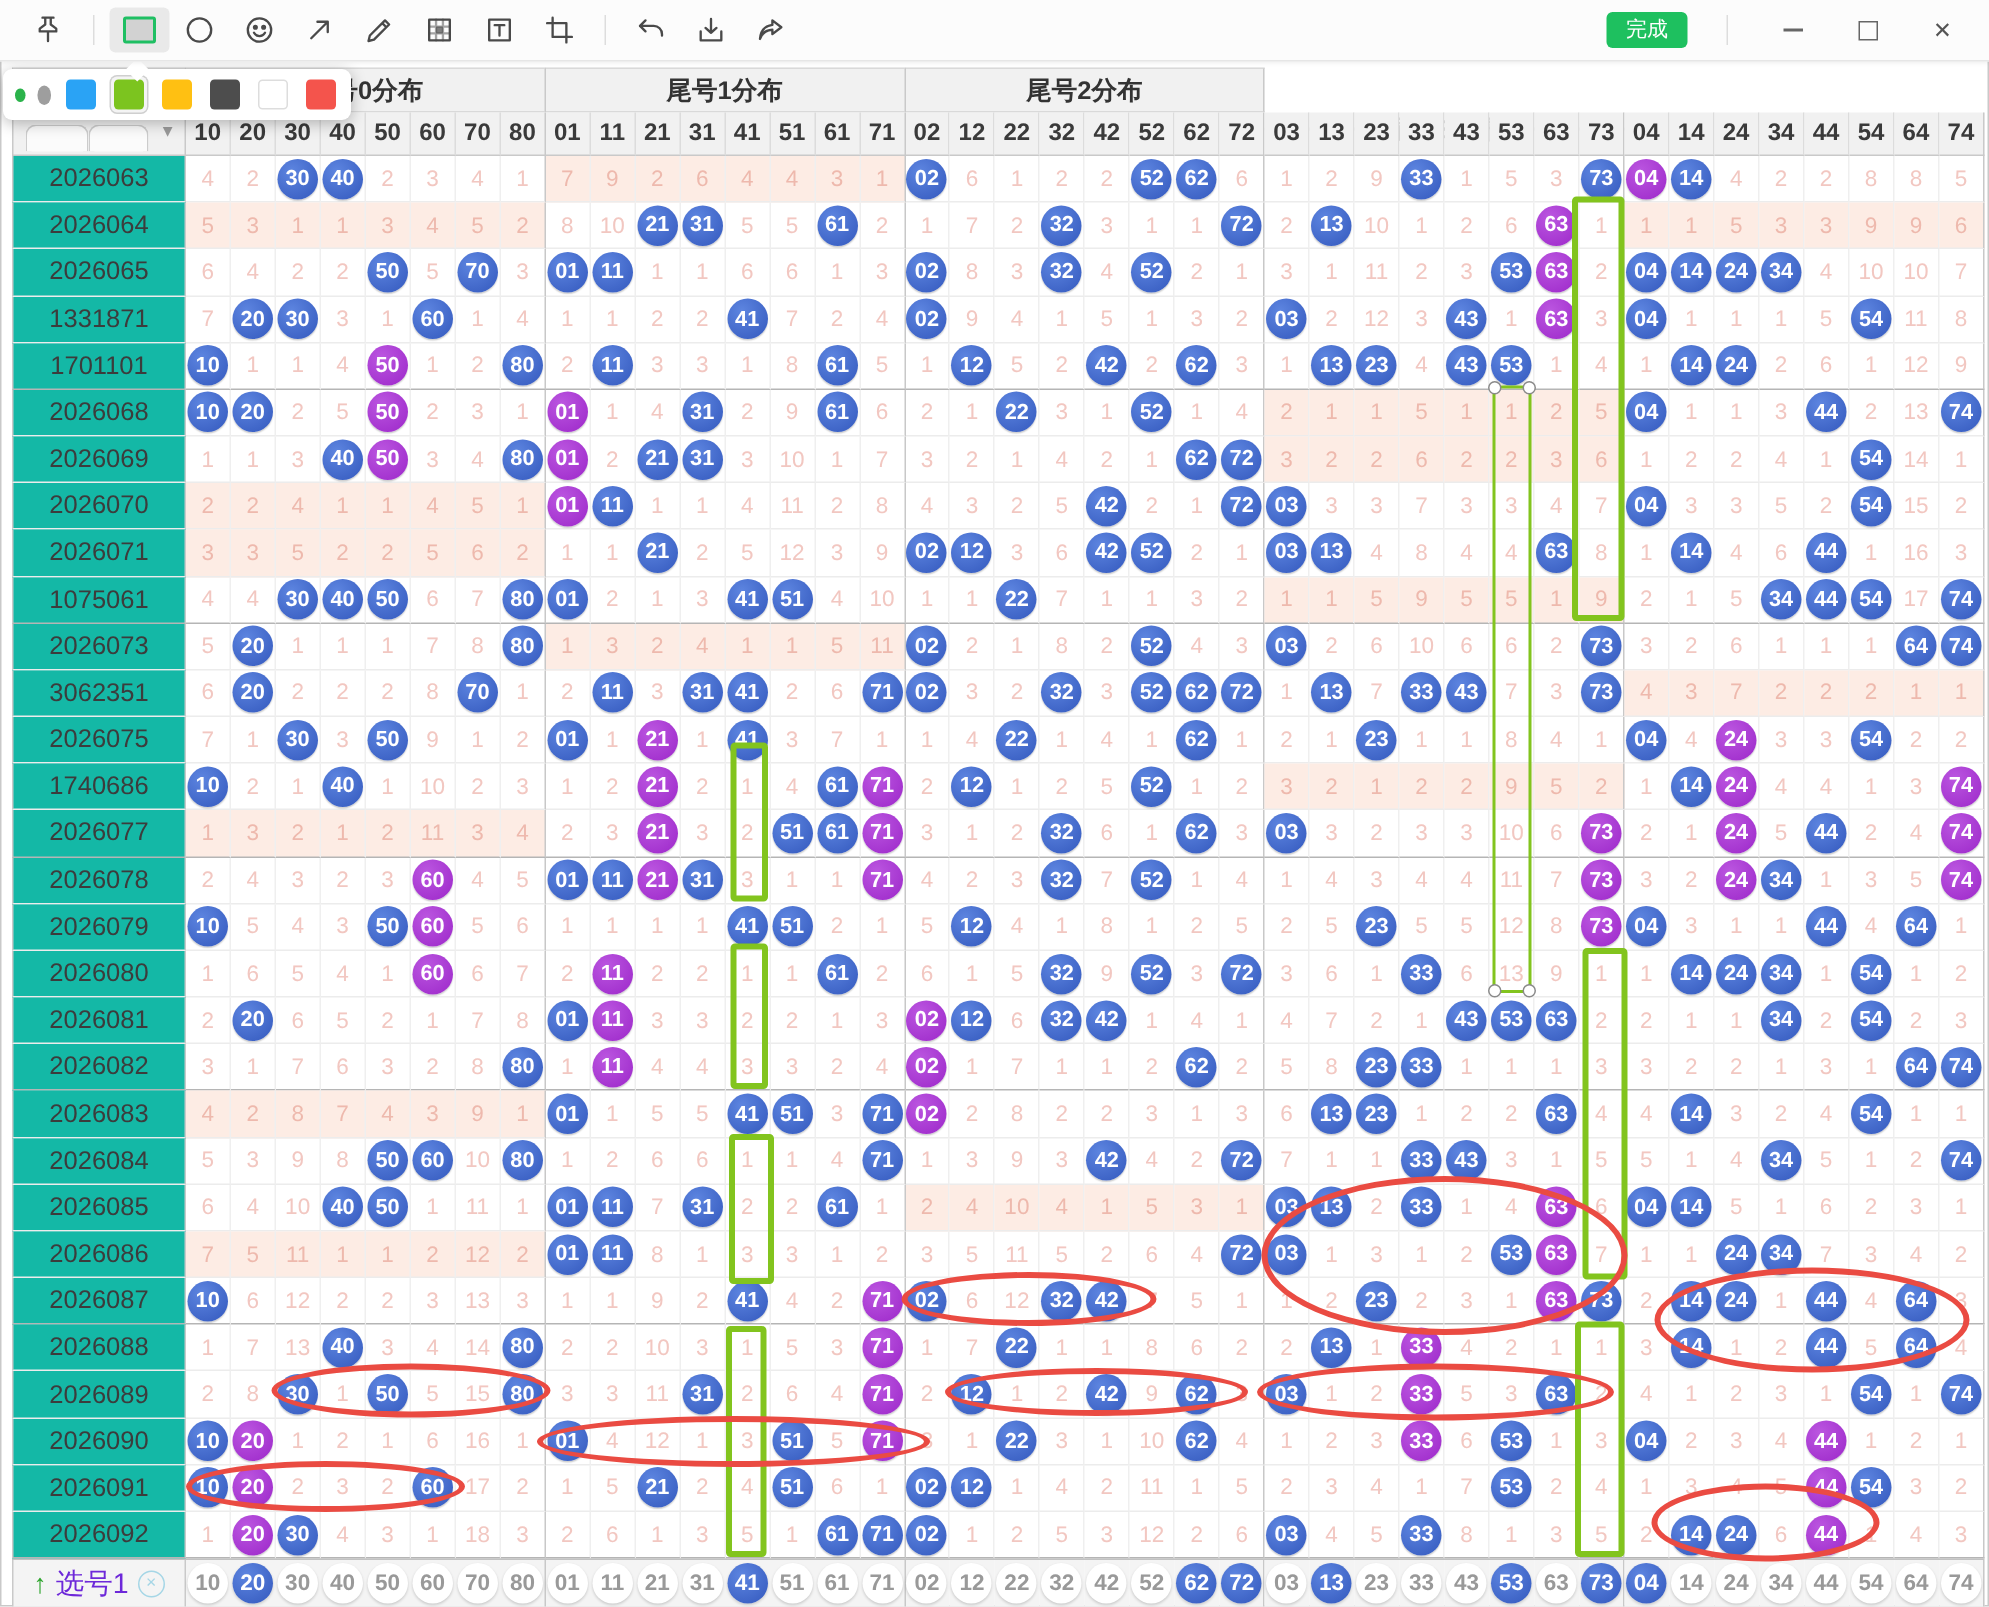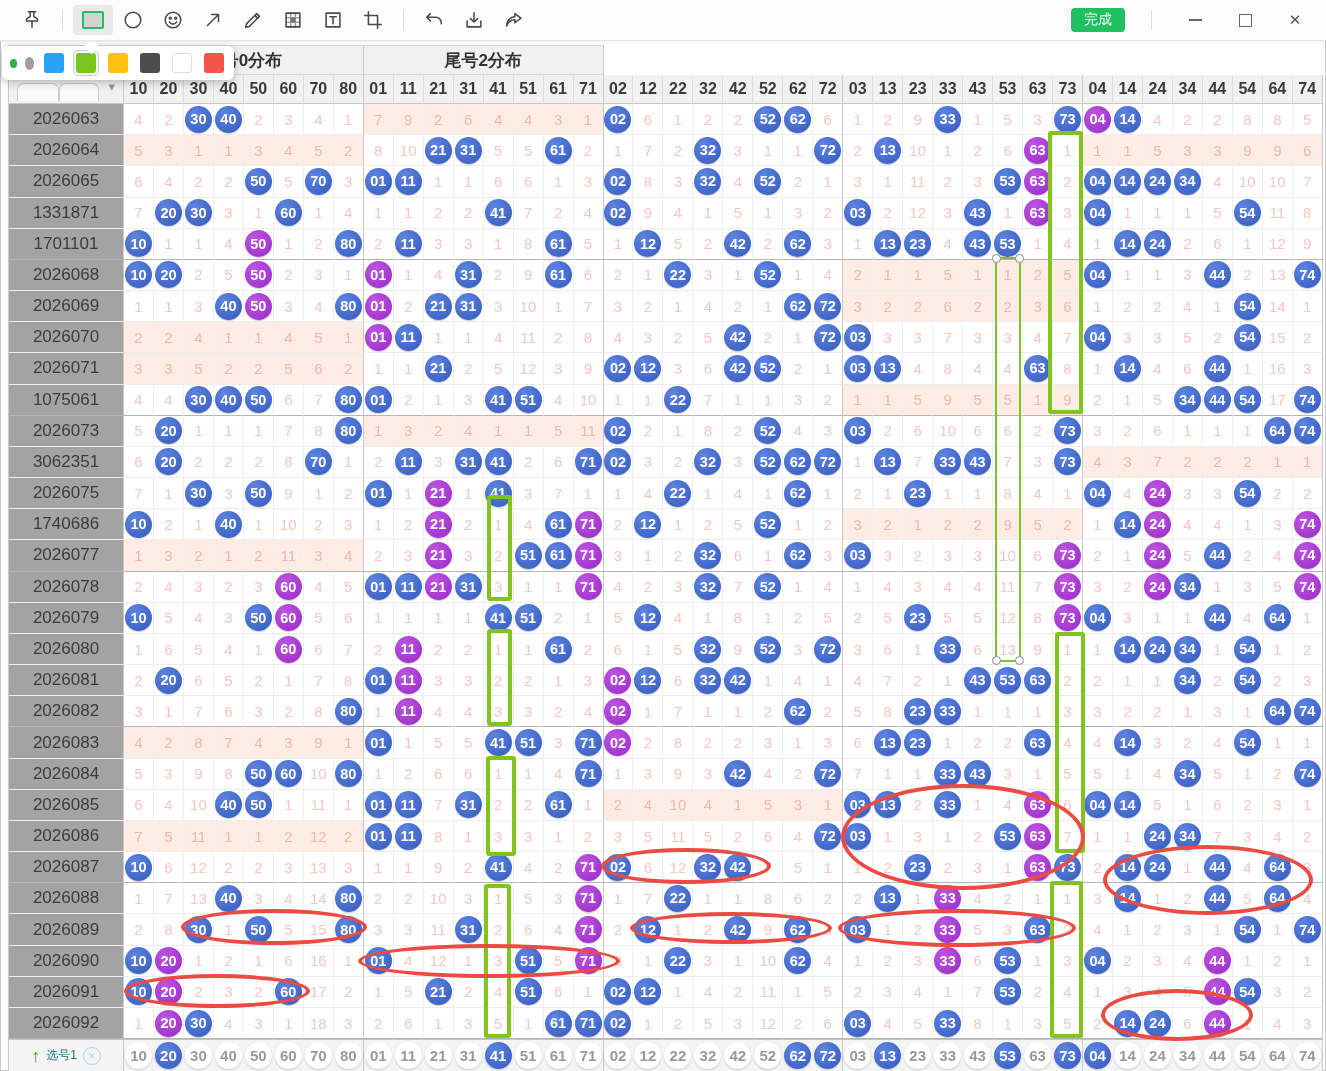--- a/index.html
+++ b/index.html
@@ -31,21 +31,21 @@
   .dot.small{width:9px;height:9px;}
   .dot.large{width:13px;height:13px;}
   .swatchwrap{padding:2px;border-radius:4px;cursor:pointer;display:flex;}
   .swatchwrap.sel{box-shadow:0 0 0 1px #cfcfcf;background:#f4f4f4;}
   .swatch{width:20px;height:20px;border-radius:3px;box-sizing:border-box;}
   
   #sheet{position:absolute;left:8px;top:45px;z-index:1;}
   .row{display:flex;}
   .lab{width:116px;box-sizing:border-box;border-left:1px solid #c9c9c9;border-right:1px solid #c9c9c9;
        border-bottom:1px solid #ececec;display:flex;align-items:center;justify-content:center;
-       background:#a3a3a3;color:#3c3c3c;font-size:17px;flex:none;}
+       background:#14b8a6;color:#3c3c3c;font-size:17px;flex:none;}
   .cell{width:29.97px;box-sizing:border-box;border-right:1px solid #efefef;border-bottom:1px solid #ececec;
         display:flex;align-items:center;justify-content:center;flex:none;position:relative;}
   .cell.gs{border-right:1px solid #c8c8c8;}
   .cell.pink{background:#fdece4;}
   .cell.pink .miss{color:#eeb9ad;}
   .h1{height:30px;}
   .h1 .lab{background:#f1f1f1;border-top:1px solid #d9d9d9;}
   .gcell{box-sizing:border-box;background:#f1f1f1;border-top:1px solid #d9d9d9;border-right:1px solid #c9c9c9;
          border-bottom:1px solid #d9d9d9;display:flex;align-items:center;justify-content:center;
          font-size:17px;font-weight:bold;color:#333;flex:none;}
@@ -65,21 +65,21 @@
   .miss{font-size:15px;color:#f2c7c1;}
   .ball{width:27px;height:27px;border-radius:50%;color:#fff;font-size:14.5px;font-weight:bold;
         display:flex;align-items:center;justify-content:center;box-shadow:0 1px 1px rgba(0,0,0,.2);}
   .ball.blue{background:radial-gradient(circle at 35% 30%, #5d85e0, #3358bd);}
   .ball.purple{background:radial-gradient(circle at 35% 30%, #bb56e0, #9c27c9);}
   .selrow{height:31px;border-top:1px solid #c2c2c2;}
   .selrow .cell{background:#f4f4f4;border-right:1px solid transparent;border-bottom:none;}
   .selrow .cell.gs{border-right:1px solid #c8c8c8;}
   .sel-lab{background:#f4f4f4;border-bottom:none;gap:6px;}
   .uparrow{color:#2ea52e;font-weight:bold;font-size:18px;line-height:1;}
-  .selname{font-size:12px;color:#0f766e;}
+  .selname{font-size:19px;color:#6d28d9;}
   .clearx{width:16px;height:16px;border:1px solid #a5d6e6;color:#a5d6e6;border-radius:50%;font-size:9px;
           display:flex;align-items:center;justify-content:center;}
   .sball{width:27px;height:27px;border-radius:50%;background:#fff;color:#999;font-size:15px;font-weight:bold;
          display:flex;align-items:center;justify-content:center;box-shadow:0 1px 2px rgba(0,0,0,.18);}
   .sball.on{background:radial-gradient(circle at 35% 30%, #5d85e0, #3358bd);color:#fff;}
   
   #anno{position:absolute;left:0;top:0;width:1326px;height:1071px;pointer-events:none;z-index:5;}
   .grect{position:absolute;border:4px solid #82c41e;border-radius:3px;box-sizing:border-box;}
   .grect.gsel{border-width:2px;}
   .handle{position:absolute;width:9px;height:9px;background:#fff;border:1px solid #8a8a8a;border-radius:50%;box-sizing:border-box;}
@@ -170,20 +170,21 @@
       </div>
     <div class="winbtn">✕</div>
   </div>
 </div>
 
 <div id="sheet">
   <div id="tbl">
       <div class="row h1">
         <div class="lab"></div>
         <div class="gcell" style="width: 239.76px;">尾号0分布</div>
+        <div class="gcell" style="width: 239.76px;">尾号1分布</div>
         <div class="gcell" style="width: 239.76px;">尾号2分布</div>
         <div class="gcell" style="width: 239.76px; margin-top: 40px;">尾号3分布</div>
       </div>
       <div class="row h2">
         <div class="lab">
           <span class="tabbox b1"></span>
           <span class="tabbox b2"></span>
           <span class="caret">▾</span>
         </div>
         <div class="hc">10</div>

